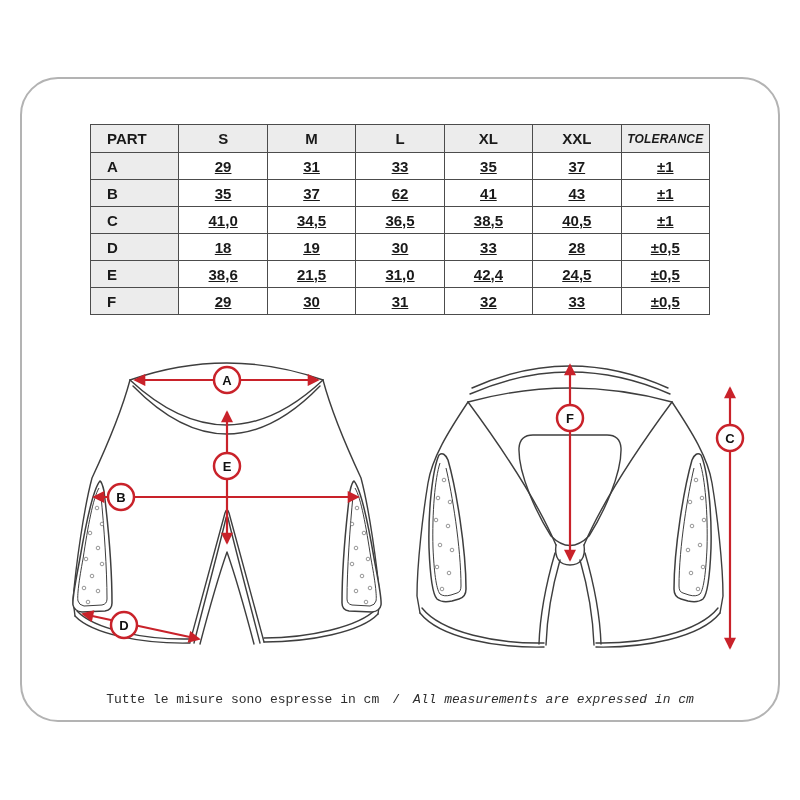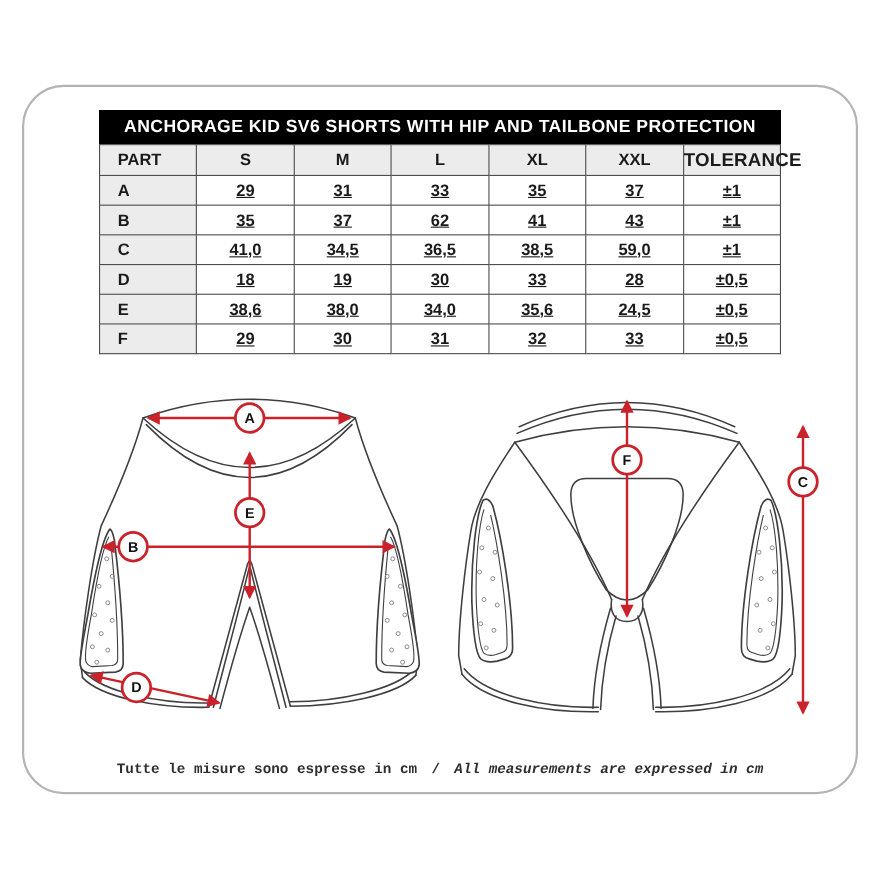--- a/index.html
+++ b/index.html
@@ -15,59 +15,58 @@
     background:#ffffff;
   }
   .table-wrap { position:absolute; left:90px; top:100px; width:620px; }
   .table-title {
     background:#000000; color:#ffffff;
     height:31px; line-height:31px; text-align:center;
     font-weight:bold; font-size:16px; letter-spacing:0.4px;
     white-space:nowrap;
   }
   table.size-chart {
-    width:100%; border-collapse:collapse; table-layout:fixed;
+    width:100%; border-collapse:collapse; table-layout:fixed;margin-top:24px;
   }
   table.size-chart th, table.size-chart td {
     border:1px solid #4c4c4c; padding:0;
     height:26px; font-size:15px; text-align:center;
     color:#1a1a1a;
   }
   table.size-chart thead th { background:#ececec; font-weight:bold; height:27px; }
   table.size-chart thead th.part-h { text-align:left; padding-left:16px; }
-  table.size-chart thead th.tol-h { font-size:17px; letter-spacing:0.2px; }
+  table.size-chart thead th.tol-h { font-size:12px; letter-spacing:0.2px;font-style:italic; }
   table.size-chart tbody th {
     background:#ececec; text-align:left; padding-left:16px; font-weight:bold;
   }
   table.size-chart tbody td { font-weight:bold; background:#ffffff;text-decoration:underline; }
 
   .drawing { position:absolute; left:40px; top:348px; }
   .ln   { fill:none; stroke:#3e3e3e; stroke-width:1.4; stroke-linecap:round; stroke-linejoin:round; }
   .pad  { fill:#ffffff; stroke:#3e3e3e; stroke-width:1.5; stroke-linejoin:round; }
   .padin{ fill:none; stroke:#3e3e3e; stroke-width:1; stroke-linejoin:round; }
   .dot  { fill:none; stroke:#8a8a8a; stroke-width:0.9; }
   .red  { stroke:#c9222a; stroke-width:2.2; fill:none; }
   .badge{ fill:#ffffff; stroke:#c9222a; stroke-width:2.5; }
   .badge-t { font-family:"Liberation Sans",sans-serif; font-weight:bold; font-size:13px; fill:#111111; text-anchor:middle; }
 
   .caption {
     position:absolute; left:0; top:692px; width:800px;
     text-align:center; font-family:"Liberation Mono", monospace;
-    font-size:13px; color:#2e2e2e; white-space:nowrap;font-weight:bold;
+    font-size:13px; color:#2e2e2e; white-space:nowrap;
   }
   .caption .sep { margin:0 13px; }
   .caption .en  { font-style:italic; }
 </style>
 </head>
 <body>
 
 <div class="card"></div>
 
 <div class="table-wrap">
-  <div class="table-title">ANCHORAGE KID SV6 SHORTS WITH HIP AND TAILBONE PROTECTION</div>
   <table class="size-chart">
     <thead>
       <tr>
         <th class="part-h">PART</th>
         <th>S</th>
         <th>M</th>
         <th>L</th>
         <th>XL</th>
         <th>XXL</th>
         <th class="tol-h">TOLERANCE</th>
@@ -91,38 +90,38 @@
         <td>41</td>
         <td>43</td>
         <td>±1</td>
       </tr>
       <tr>
         <th>C</th>
         <td>41,0</td>
         <td>34,5</td>
         <td>36,5</td>
         <td>38,5</td>
-        <td>59,0</td>
+        <td>40,5</td>
         <td>±1</td>
       </tr>
       <tr>
         <th>D</th>
         <td>18</td>
         <td>19</td>
         <td>30</td>
         <td>33</td>
         <td>28</td>
         <td>±0,5</td>
       </tr>
       <tr>
         <th>E</th>
         <td>38,6</td>
-        <td>38,0</td>
-        <td>34,0</td>
-        <td>35,6</td>
+        <td>21,5</td>
+        <td>31,0</td>
+        <td>42,4</td>
         <td>24,5</td>
         <td>±0,5</td>
       </tr>
       <tr>
         <th>F</th>
         <td>29</td>
         <td>30</td>
         <td>31</td>
         <td>32</td>
         <td>33</td>

